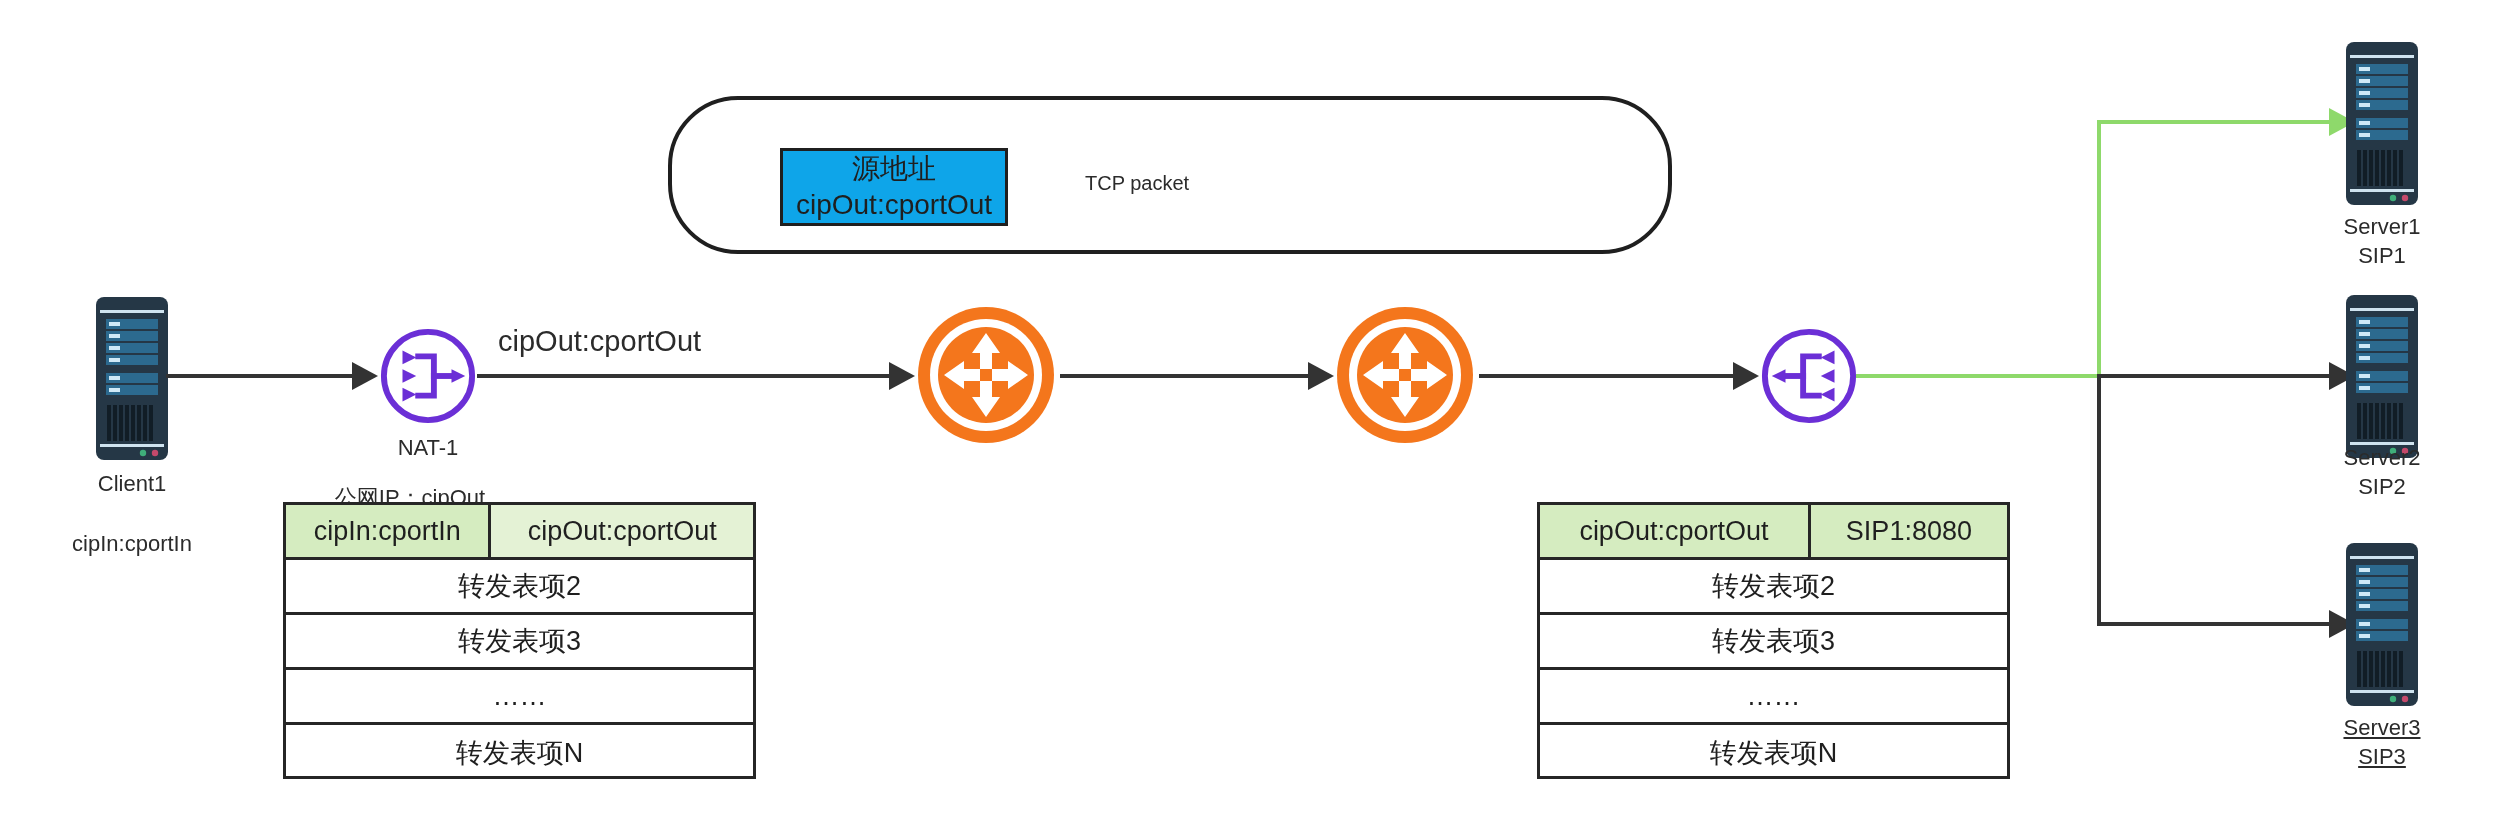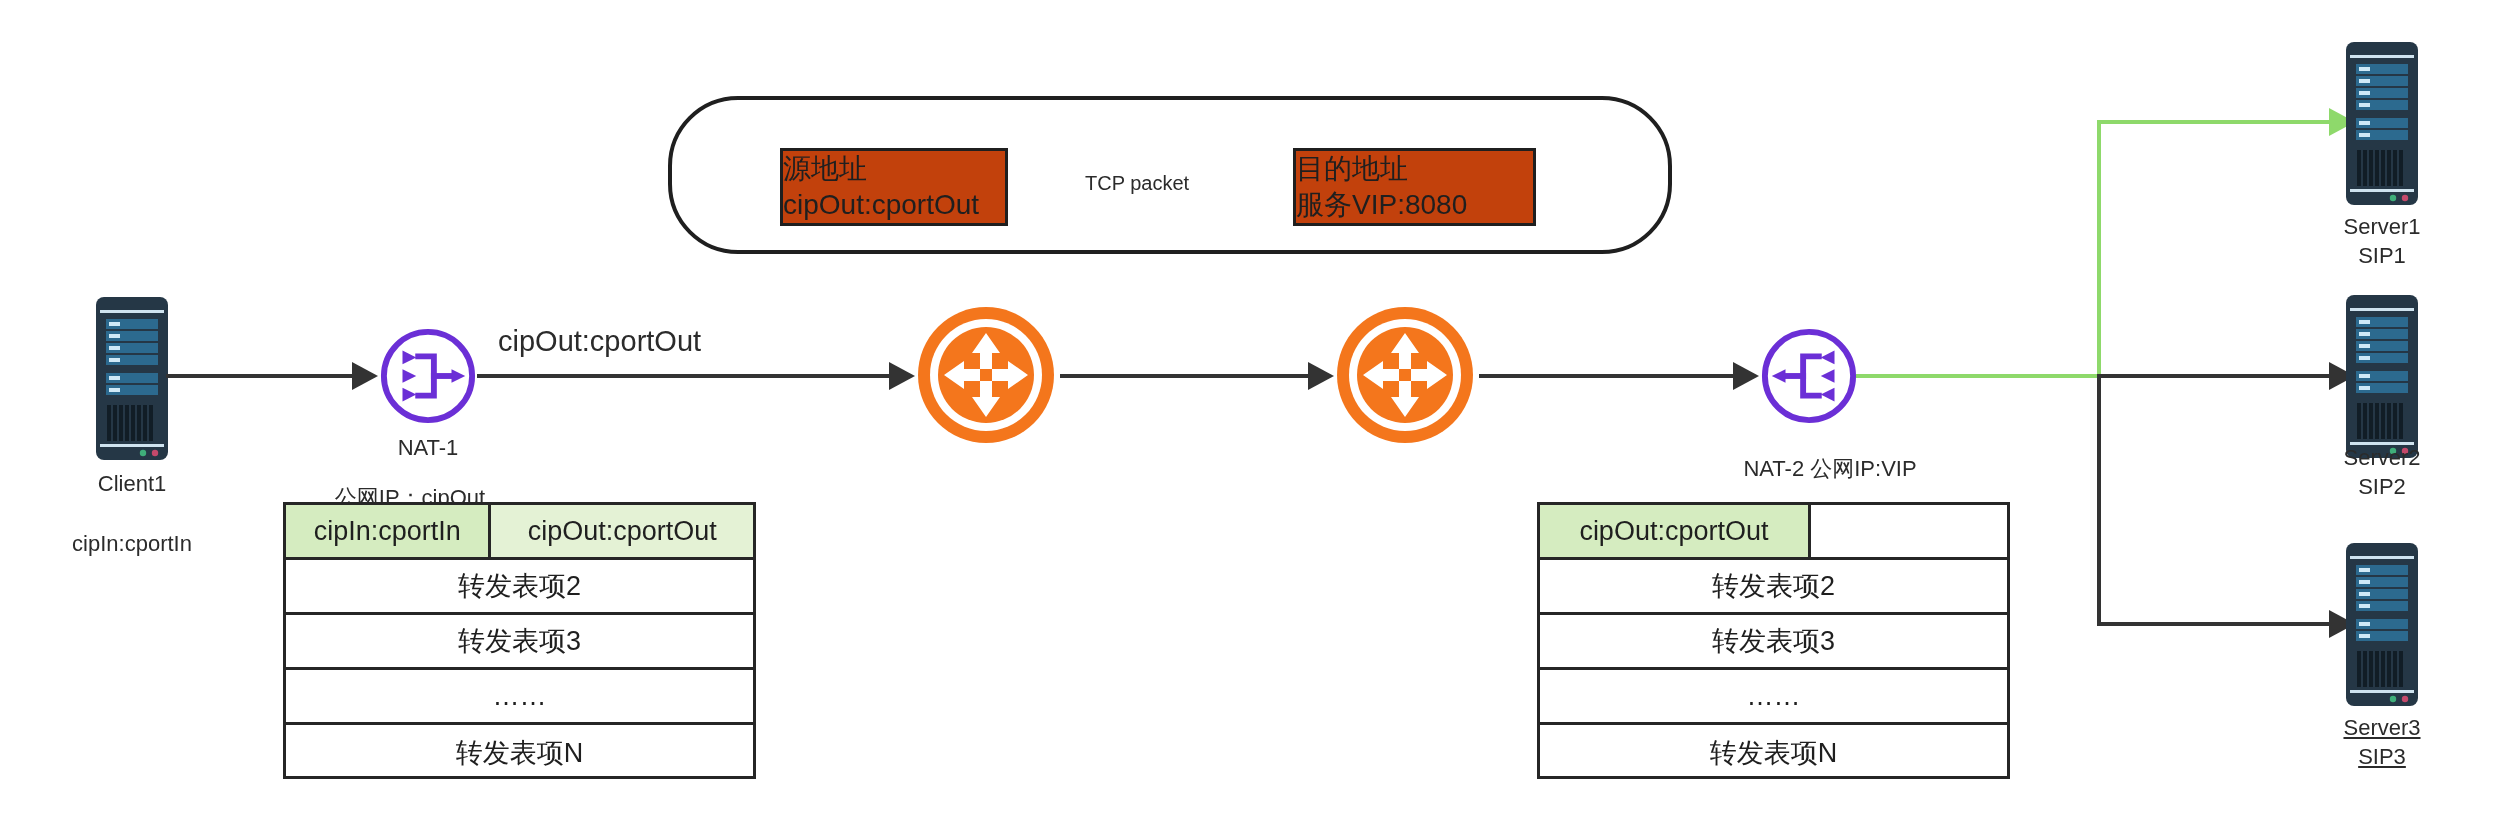--- a/index.html
+++ b/index.html
@@ -26,25 +26,26 @@
   
   .packet-box{
     position:absolute;
     border:4px solid #1f1f1f;
     border-radius:70px;
     background:#ffffff;
     box-sizing:border-box;
   }
   .field-box{
     position:absolute;
-    background:#c2410c;
+    background:#0ea5e9;
     border:3px solid #1f1f1f;
     box-sizing:border-box;
     display:flex;
     flex-direction:column;
+    align-items:center;
     justify-content:center;
     line-height:1.3;
     font-size:28px;
     color:#1f1f1f;
   }
   .packet-label{
     position:absolute;
     font-size:20px;
     color:#2b2b2b;
   }
@@ -121,24 +122,20 @@
 
   <div class="packet-box" style="left:668px;top:96px;width:1004px;height:158px;"></div>
 
   <div class="field-box" style="left:780px;top:148px;width:228px;height:78px;">
     <span>源地址</span>
     <span>cipOut:cportOut</span>
   </div>
 
   <div class="packet-label" style="left:1085px;top:172px;">TCP packet</div>
 
-  <div class="field-box" style="left:1293px;top:148px;width:243px;height:78px;">
-    <span>目的地址</span>
-    <span>服务VIP:8080</span>
-  </div>
 
   <div class="server" style="left:96px;top:297px;width:72px;height:163px;">
     <svg width="72" height="163" viewBox="0 0 72 163">
       <rect x="0" y="0" width="72" height="163" rx="8" fill="#253746"></rect>
       <rect x="4" y="13" width="64" height="3" fill="#cfe3ef"></rect>
       <rect x="10" y="22" width="52" height="10" fill="#2c6a8f"></rect>
       <rect x="13" y="25" width="11" height="4" fill="#cfe9f7"></rect>
       <rect x="10" y="34" width="52" height="10" fill="#2c6a8f"></rect>
       <rect x="13" y="37" width="11" height="4" fill="#cfe9f7"></rect>
       <rect x="10" y="46" width="52" height="10" fill="#2c6a8f"></rect>
@@ -242,23 +239,20 @@
         <path d="M44 50 L24 50"></path>
       </g>
       <g fill="#6b2fd6">
         <polygon points="76,24 62,31 76,38"></polygon>
         <polygon points="76,43 62,50 76,57"></polygon>
         <polygon points="76,62 62,69 76,76"></polygon>
         <polygon points="26,43 12,50 26,57"></polygon>
       </g>
     </svg>
   </div>
-  <div class="node-label center" style="left:1830px;top:455px;">
-    <span>NAT-2 公网IP:VIP</span>
-  </div>
 
   <div class="hline green" style="left:1856px;top:374px;width:245px;"></div>
   <div class="vline green" style="left:2097px;top:120px;height:258px;"></div>
   <div class="hline green" style="left:2097px;top:120px;width:238px;"></div>
   <div class="arrow-r green" style="left:2329px;top:108px;"></div>
 
   <div class="hline" style="left:2097px;top:374px;width:238px;"></div>
   <div class="arrow-r" style="left:2329px;top:362px;"></div>
 
   <div class="vline" style="left:2097px;top:374px;height:252px;"></div>
@@ -388,20 +382,21 @@
       <div class="cell" style="width:100%;">……</div>
     </div>
     <div class="row">
       <div class="cell" style="width:100%;">转发表项N</div>
     </div>
   </div>
 
   <div class="ftable" style="left:1537px;top:502px;width:473px;height:277px;">
     <div class="row head">
       <div class="cell c1" style="width:58%;">cipOut:cportOut</div>
+      <div class="cell" style="width:42%;">SIP1:8080</div>
     </div>
     <div class="row">
       <div class="cell" style="width:100%;">转发表项2</div>
     </div>
     <div class="row">
       <div class="cell" style="width:100%;">转发表项3</div>
     </div>
     <div class="row">
       <div class="cell" style="width:100%;">……</div>
     </div>

